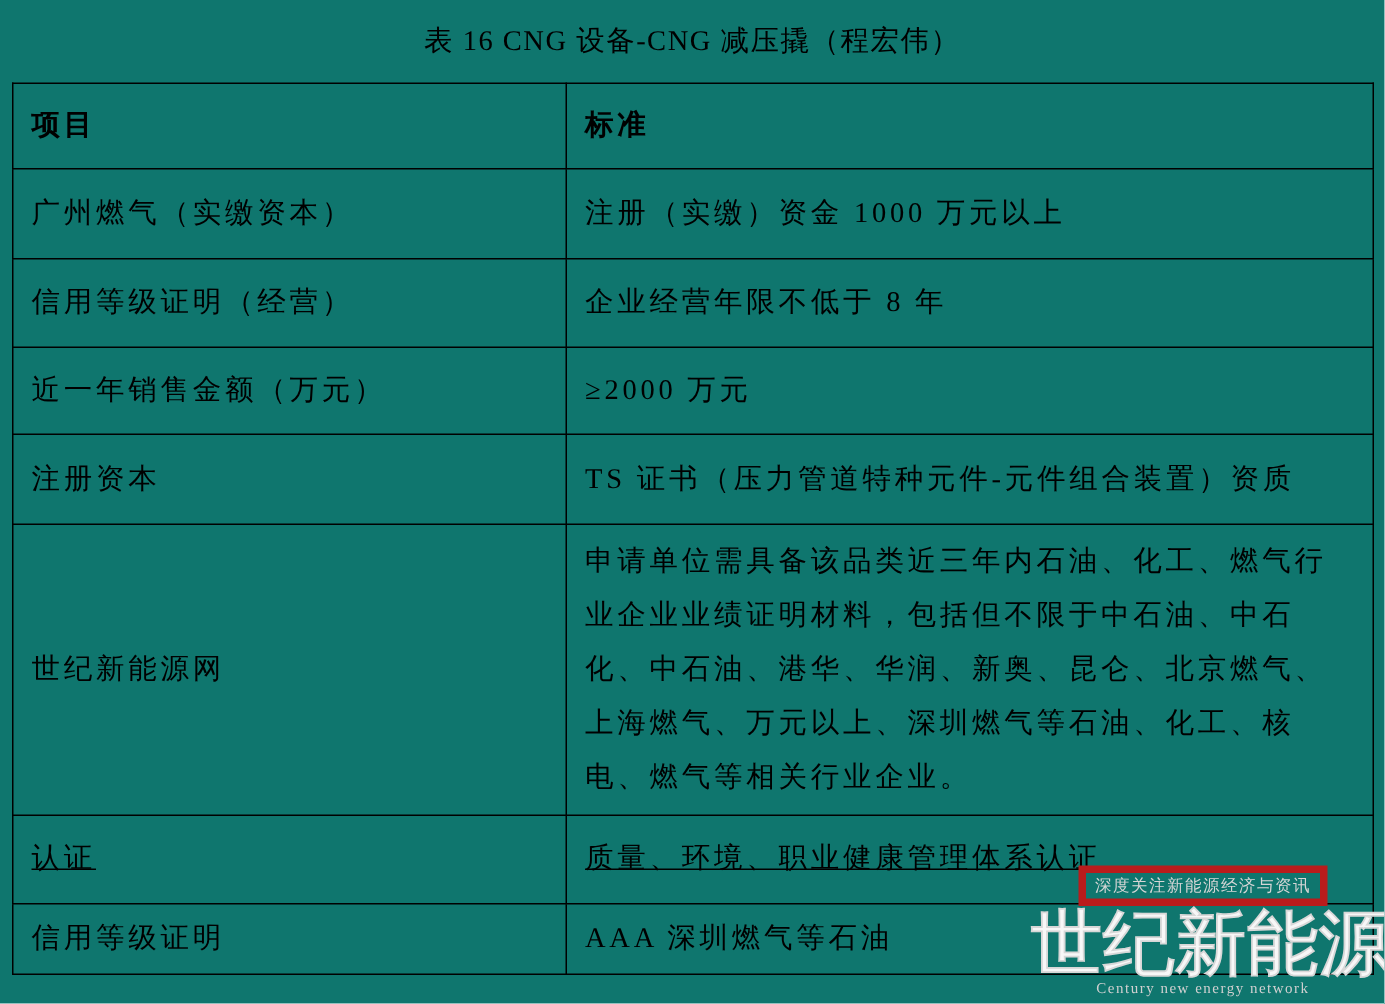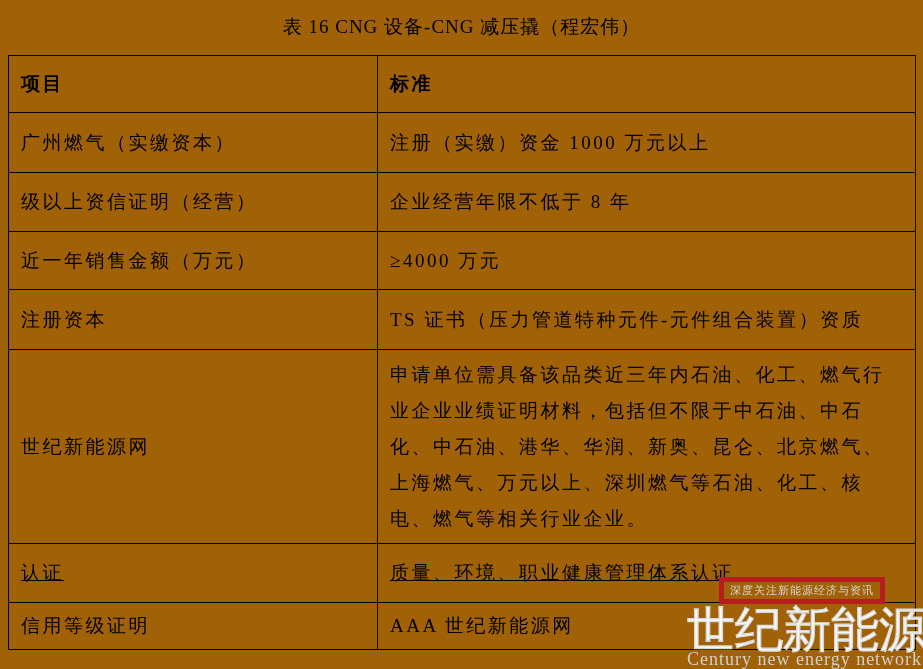--- a/index.html
+++ b/index.html
@@ -1,20 +1,20 @@
 <!DOCTYPE html>
 <html><head>
 <meta charset="utf-8">
 <style>
   html, body { margin: 0; padding: 0; background: #ffffff; }
   .page {
     position: relative;
     width: 923px;
     height: 669px;
-    background: #a16207;
+    background: #0f766e;
     font-family: "Liberation Serif", "DejaVu Serif", serif;
     color: #000000;
     overflow: hidden;
   }
   .doc-title {
     position: absolute;
     top: 14px;
     left: 0;
     width: 100%;
     text-align: center;
@@ -74,21 +74,21 @@
   .wm-name {
     font-size: 48px;
     font-weight: normal;
     letter-spacing: 0px;
     line-height: 44px;
     color: #f7f7f7;
     -webkit-text-stroke: 1.2px #d7d7d7;
     white-space: nowrap;
   }
   .wm-sub {
-    font-size: 18px;
+    font-size: 10px;
     color: #d0d0d0;
     letter-spacing: 1px;
     line-height: 15px;
     white-space: nowrap;
   }
 </style>
 </head>
 <body>
 
 <div class="page">
@@ -103,42 +103,42 @@
     <tbody>
       <tr class="r0">
         <th>项目</th>
         <th>标准</th>
       </tr>
       <tr class="r1">
         <td>广州燃气（实缴资本）</td>
         <td>注册（实缴）资金 1000 万元以上</td>
       </tr>
       <tr class="r2">
-        <td>级以上资信证明（经营）</td>
+        <td>信用等级证明（经营）</td>
         <td>企业经营年限不低于 8 年</td>
       </tr>
       <tr class="r3">
         <td>近一年销售金额（万元）</td>
-        <td>≥4000 万元</td>
+        <td>≥2000 万元</td>
       </tr>
       <tr class="r4">
         <td>注册资本</td>
         <td>TS 证书（压力管道特种元件-元件组合装置）资质</td>
       </tr>
       <tr class="r5">
         <td>世纪新能源网</td>
         <td>申请单位需具备该品类近三年内石油、化工、燃气行业企业业绩证明材料，包括但不限于中石油、中石化、中石油、港华、华润、新奥、昆仑、北京燃气、上海燃气、万元以上、深圳燃气等石油、化工、核电、燃气等相关行业企业。</td>
       </tr>
       <tr class="r6">
         <td>认证</td>
         <td>质量、环境、职业健康管理体系认证</td>
       </tr>
       <tr class="r7">
         <td>信用等级证明</td>
-        <td>AAA 世纪新能源网</td>
+        <td>AAA 深圳燃气等石油</td>
       </tr>
     </tbody>
   </table>
 
   <div class="watermark">
     <div class="wm-tagline">深度关注新能源经济与资讯</div>
     <div class="wm-name">世纪新能源网</div>
     <div class="wm-sub">Century new energy network</div>
   </div>
 

